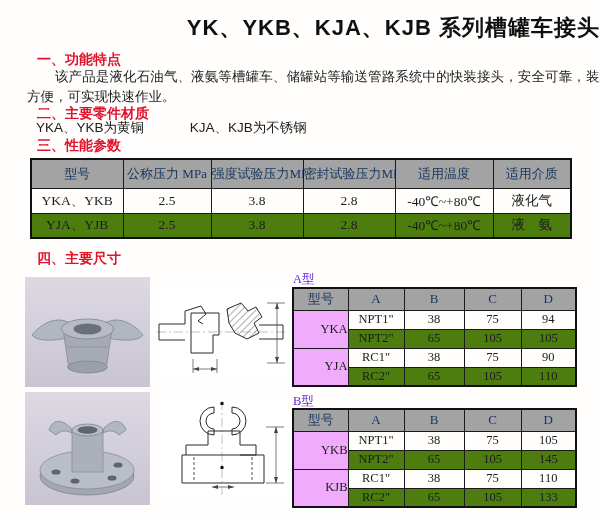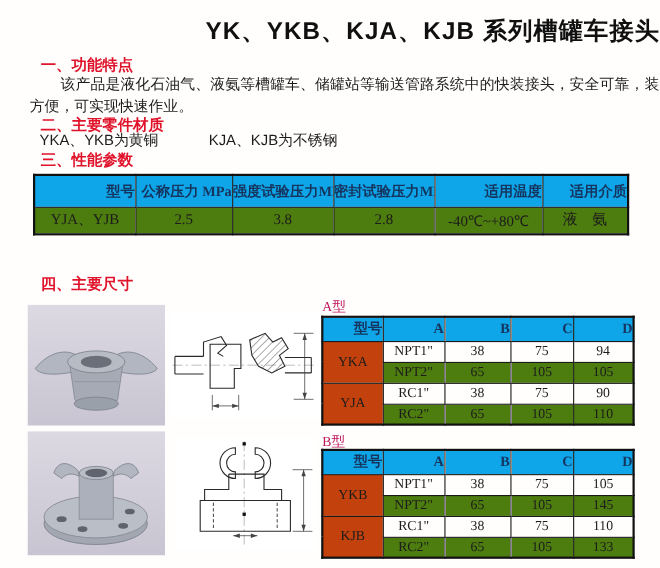--- a/index.html
+++ b/index.html
@@ -15,36 +15,36 @@
 
   .body-text { position:absolute; left:8px; top:67px; width:586px; font-size:13.5px;
                line-height:20px; text-indent:28px; text-align:justify; color:#1c1c1c;margin-left:19px; }
 
   .materials { position:absolute; left:36px; top:119px; font-size:13.5px; color:#1c1c1c; }
   .materials .m2 { margin-left:36px;padding-left:6px; }
 
   table { border-collapse:collapse; position:absolute; table-layout:fixed;
           font-family:"Liberation Serif",serif; border:2px solid #111; }
   th,td { border:1px solid #1a1a1a; text-align:center; vertical-align:middle; overflow:hidden; white-space:nowrap; }
-  th { background:#0ea5e9; color:#15355e; font-weight:bold;text-align:right; }
+  th { background:#a3a3a3; color:#15355e; font-weight:normal; }
 
   #perfTable { left:30px; top:158px; width:540px; }
   #perfTable th { font-size:13px; height:29px; }
   #perfTable td { font-size:13.5px; height:25px; color:#1c1c1c; }
 
   .dim { width:283px; }
   .dim th { font-size:13px; height:22px; }
   .dim td { font-size:12.5px; height:19px; color:#1c1c1c; }
   #tableA { left:292px; top:287px; }
   #tableB { left:292px; top:408px; }
 
   tr.yellow td, td.yellow { background:#4d7c0f; }
-  td.model { background:#c2410c; }
-
-  .dim-label { position:absolute; left:293px; font-size:12.5px; color:#be185d;
+  td.model { background:#f0abfc;text-align:right; }
+
+  .dim-label { position:absolute; left:293px; font-size:12.5px; color:#6d28d9;
                font-family:"Liberation Serif",serif; }
   #labelA { top:271px; } #labelB { top:393px; }
 
   .fig { position:absolute; line-height:0; }
   #photoA { left:25px; top:277px; }
   #drawA  { left:155px; top:283px; }
   #photoB { left:25px; top:392px; }
   #drawB  { left:160px; top:397px; }
 </style>
 </head>
@@ -78,20 +78,28 @@
       <tr>
         <th>型号</th>
         <th>公称压力 MPa</th>
         <th>强度试验压力MPa</th>
         <th>密封试验压力MPa</th>
         <th>适用温度</th>
         <th>适用介质</th>
       </tr>
     </thead>
     <tbody>
+      <tr>
+        <td>YKA、YKB</td>
+        <td>2.5</td>
+        <td>3.8</td>
+        <td>2.8</td>
+        <td>-40℃~+80℃</td>
+        <td>液化气</td>
+      </tr>
       <tr class="yellow">
         <td>YJA、YJB</td>
         <td>2.5</td>
         <td>3.8</td>
         <td>2.8</td>
         <td>-40℃~+80℃</td>
         <td>液　氨</td>
       </tr>
     </tbody>
   </table>

